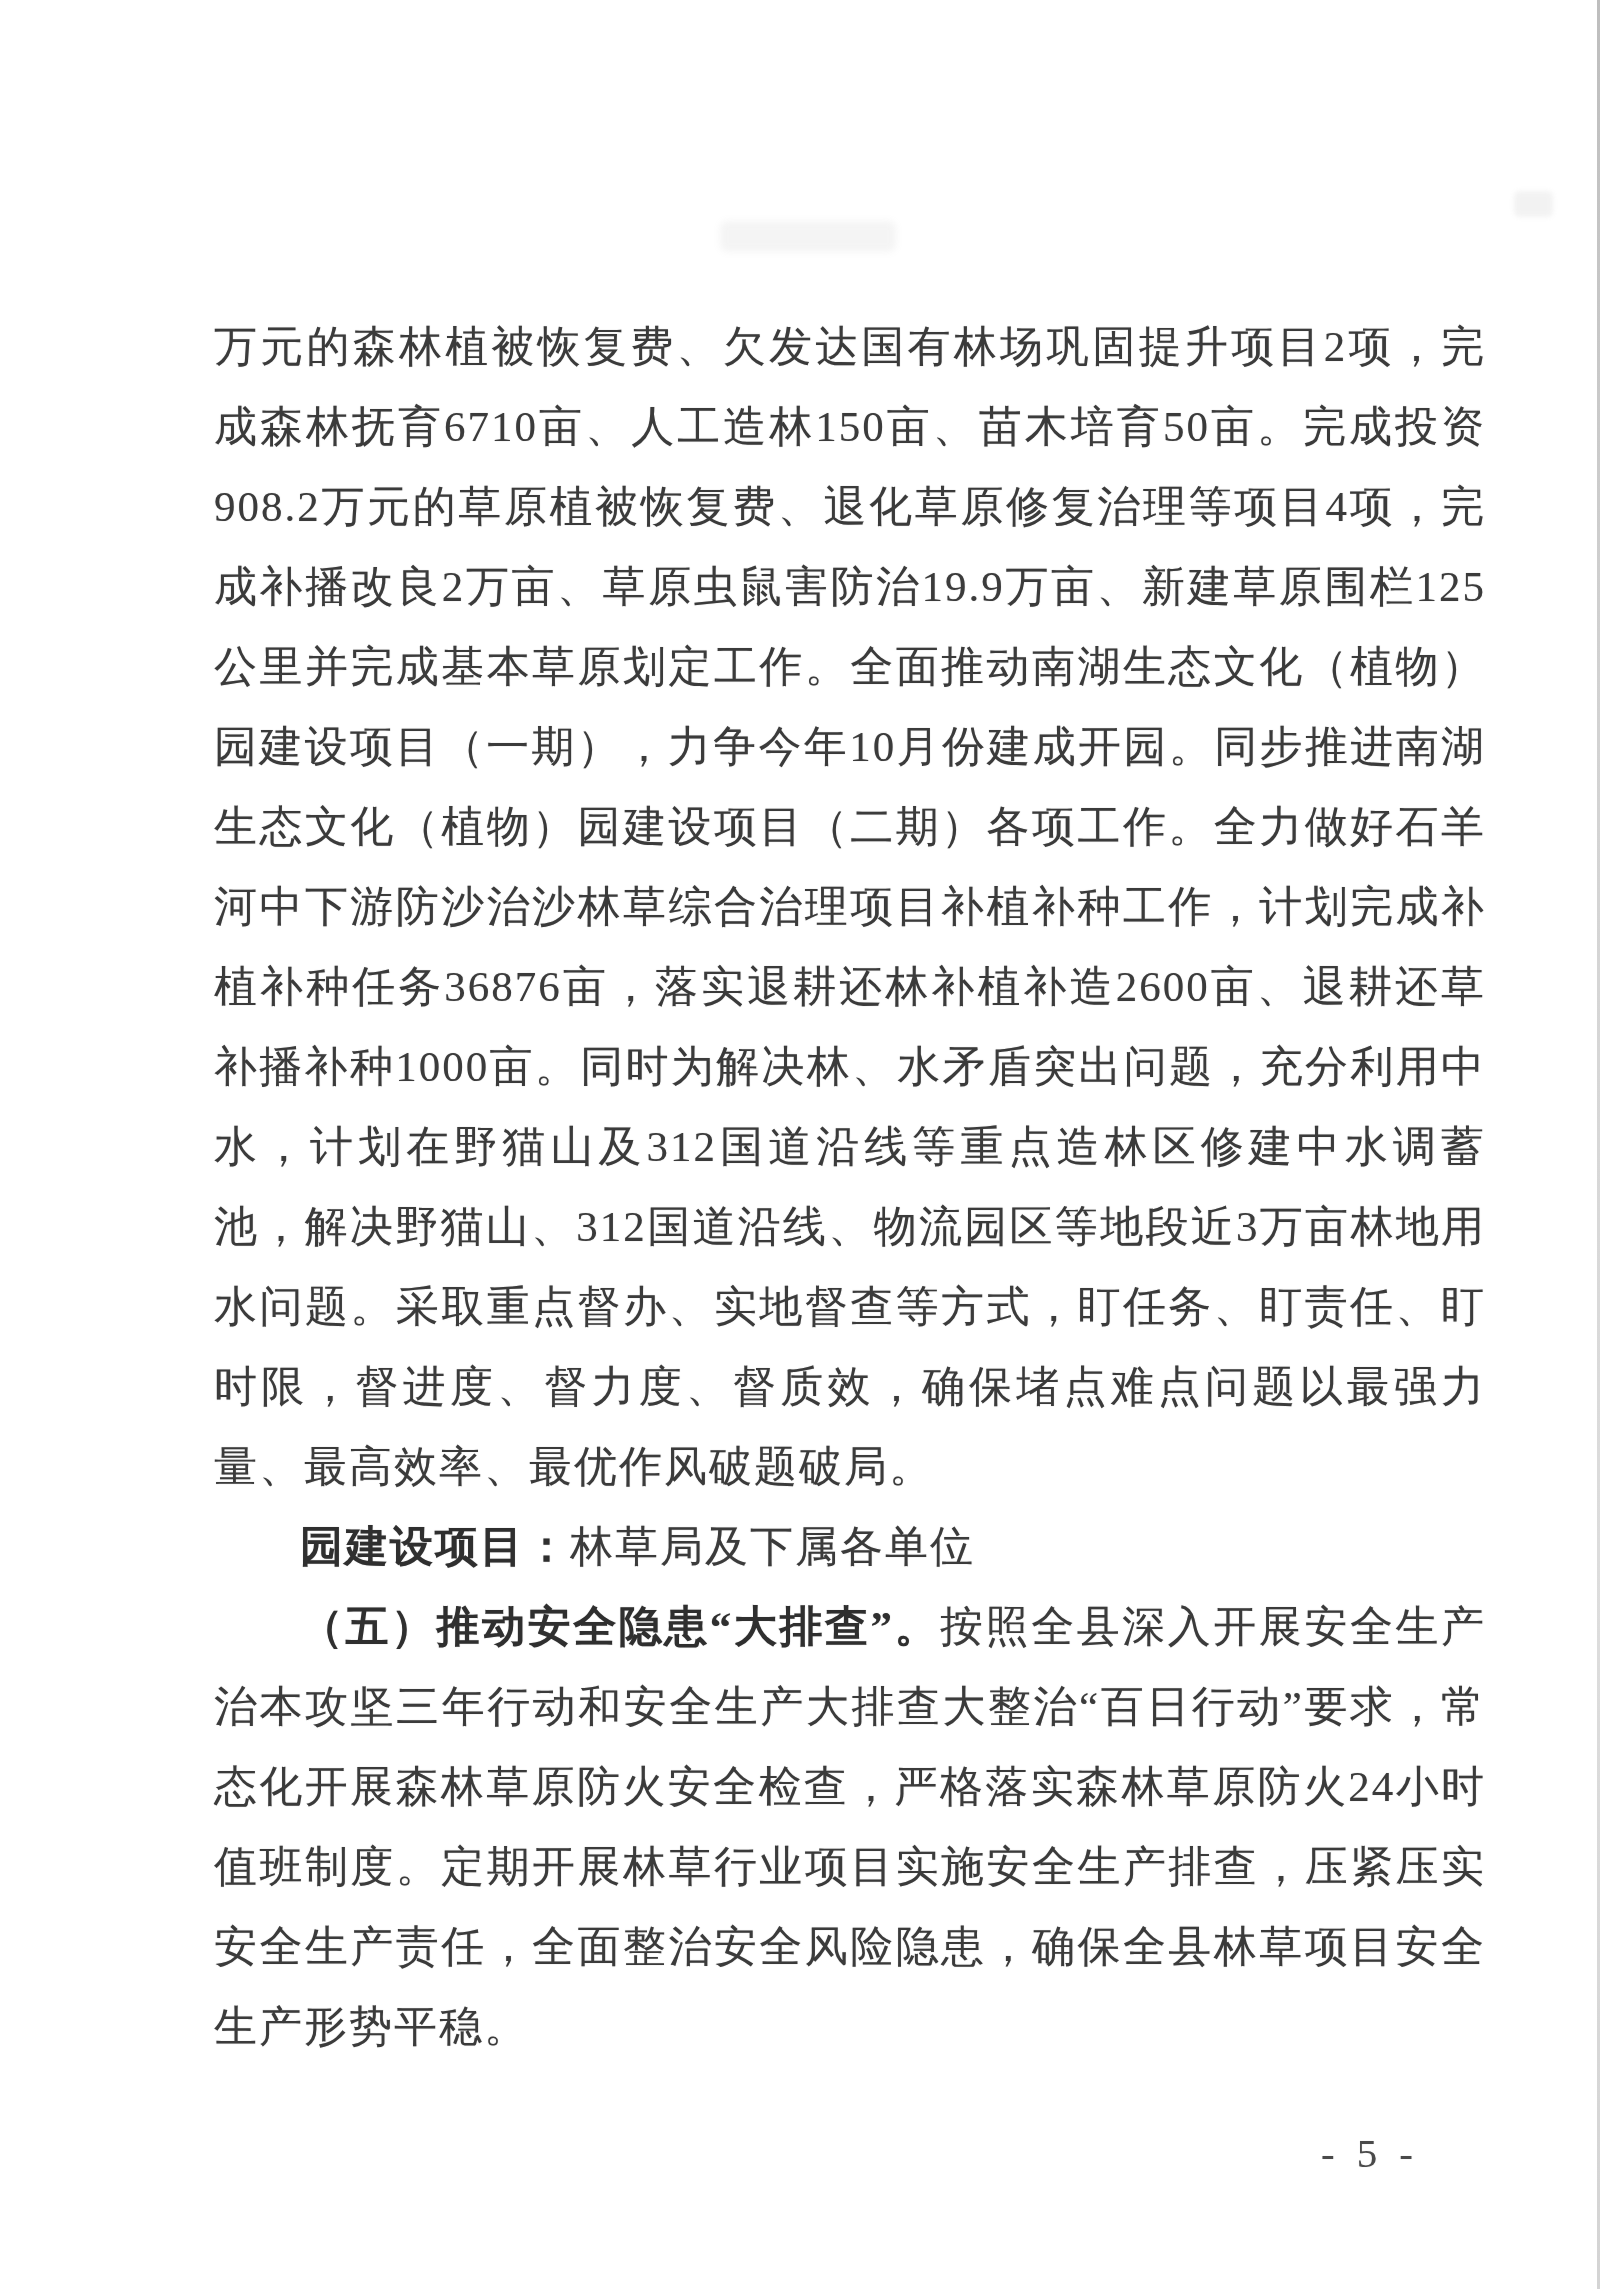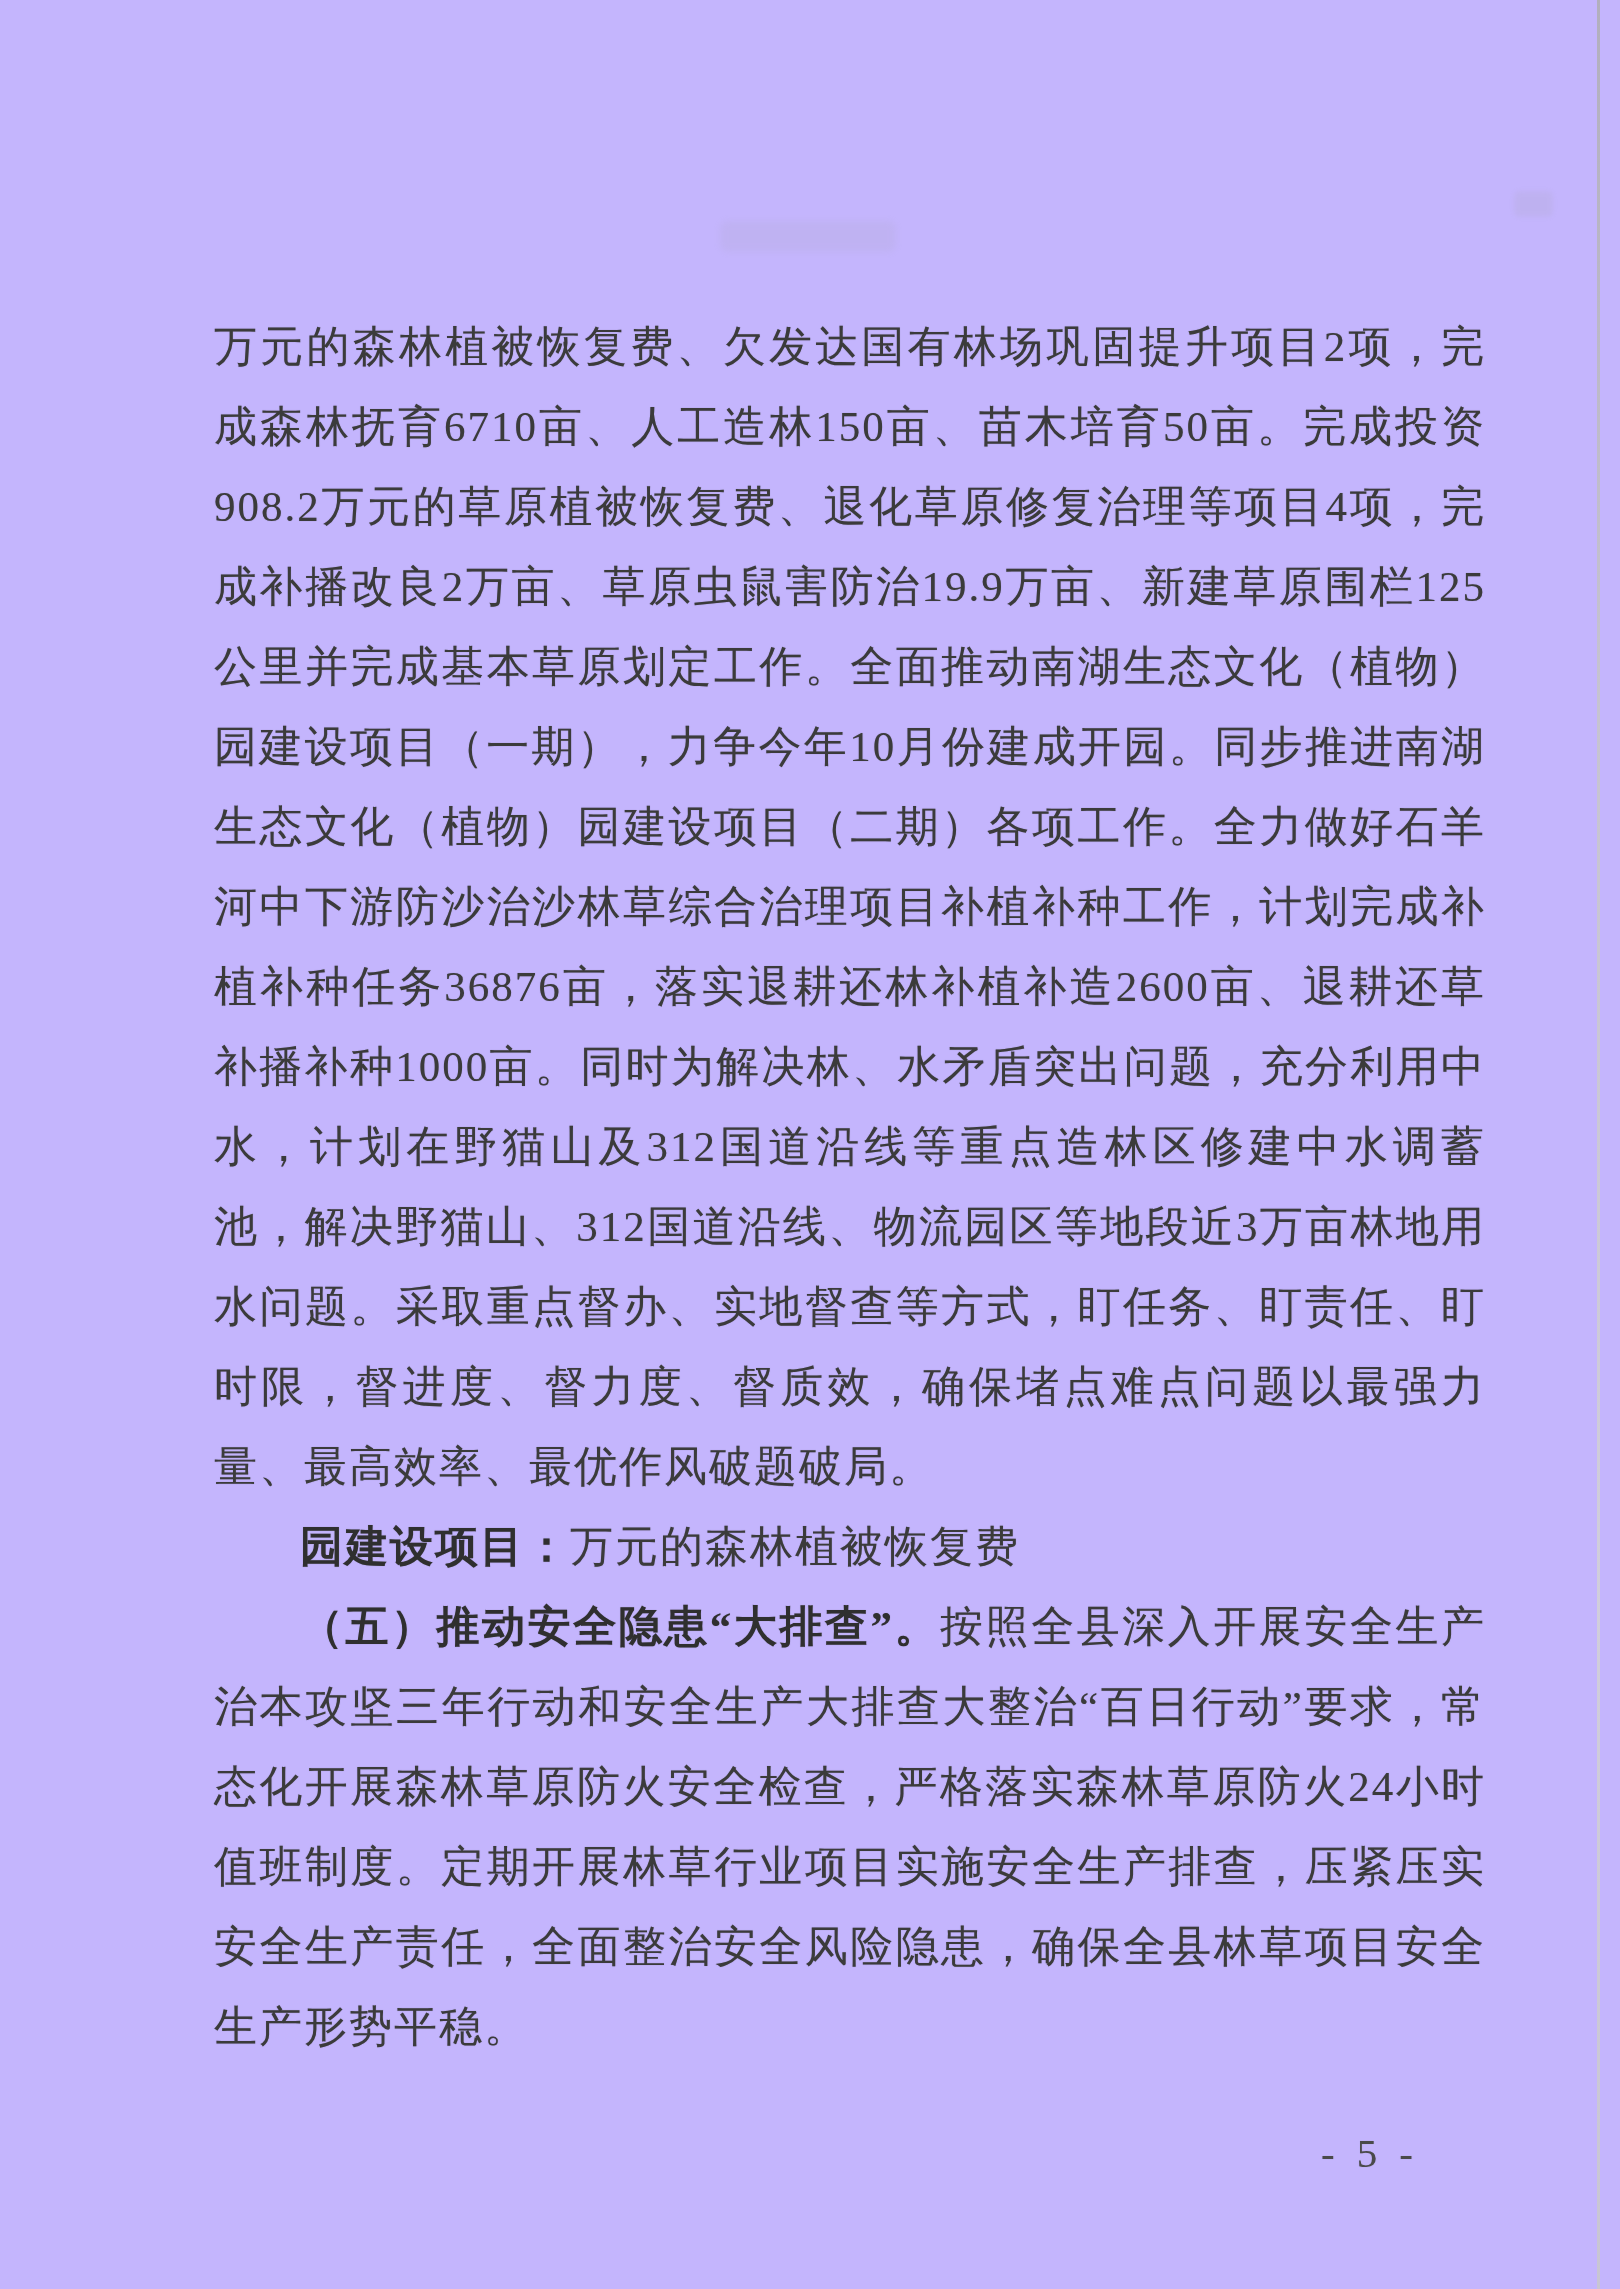--- a/index.html
+++ b/index.html
@@ -4,21 +4,21 @@
 <style>
   html, body {
     margin: 0;
     padding: 0;
     background: #e8e8e8;
   }
   .page {
     position: relative;
     width: 1620px;
     height: 2290px;
-    background: #c4b5fd;
+    background: #ffffff;
     overflow: hidden;
     font-family: "Liberation Serif", "DejaVu Serif", serif;
   }
   
   .scan-edge-line {
     position: absolute;
     left: 1597px;
     top: 0;
     width: 2.9px;
     height: 2290px;
@@ -84,21 +84,21 @@
 </head>
 <body>
 
 <div class="page">
 
   <div class="scan-smudge-1"></div>
   <div class="scan-smudge-2"></div>
 
   <div class="doc-body">
       <p><span>万元的森林植被恢复费、欠发达国有林场巩固提升项目2项，完成森林抚育6710亩、人工造林150亩、苗木培育50亩。完成投资908.2万元的草原植被恢复费、退化草原修复治理等项目4项，完成补播改良2万亩、草原虫鼠害防治19.9万亩、新建草原围栏125公里并完成基本草原划定工作。全面推动南湖生态文化（植物）园建设项目（一期），力争今年10月份建成开园。同步推进南湖生态文化（植物）园建设项目（二期）各项工作。全力做好石羊河中下游防沙治沙林草综合治理项目补植补种工作，计划完成补植补种任务36876亩，落实退耕还林补植补造2600亩、退耕还草补播补种1000亩。同时为解决林、水矛盾突出问题，充分利用中水，计划在野猫山及312国道沿线等重点造林区修建中水调蓄池，解决野猫山、312国道沿线、物流园区等地段近3万亩林地用水问题。采取重点督办、实地督查等方式，盯任务、盯责任、盯时限，督进度、督力度、督质效，确保堵点难点问题以最强力量、最高效率、最优作风破题破局。</span></p>
-      <p class="indent"><span class="run-bold">园建设项目：</span><span>万元的森林植被恢复费</span></p>
+      <p class="indent"><span class="run-bold">园建设项目：</span><span>林草局及下属各单位</span></p>
       <p class="indent"><span class="run-bold">（五）推动安全隐患“大排查”。</span><span>按照全县深入开展安全生产治本攻坚三年行动和安全生产大排查大整治“百日行动”要求，常态化开展森林草原防火安全检查，严格落实森林草原防火24小时值班制度。定期开展林草行业项目实施安全生产排查，压紧压实安全生产责任，全面整治安全风险隐患，确保全县林草项目安全生产形势平稳。</span></p>
     </div>
 
   <div class="page-number">- 5 -</div>
 
   <div class="scan-edge-line"></div>
 
 </div>
 
 

